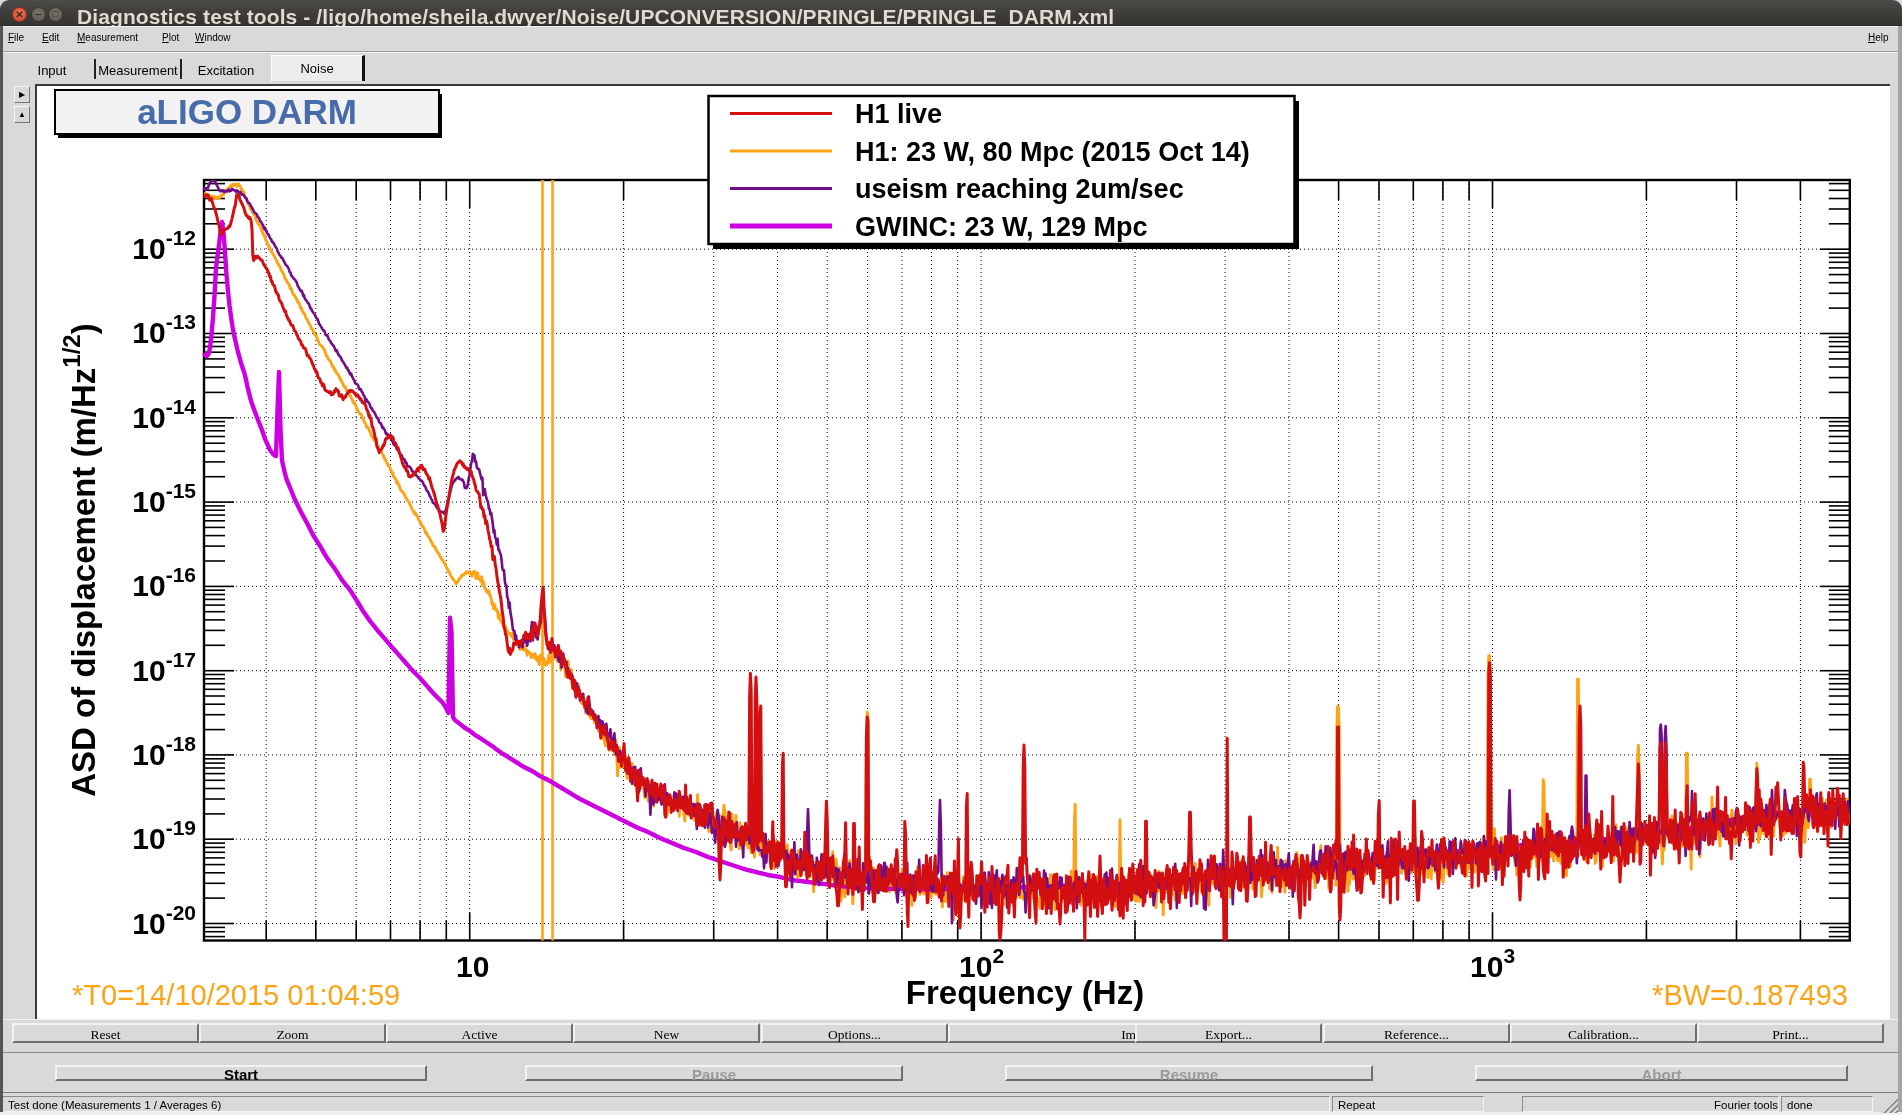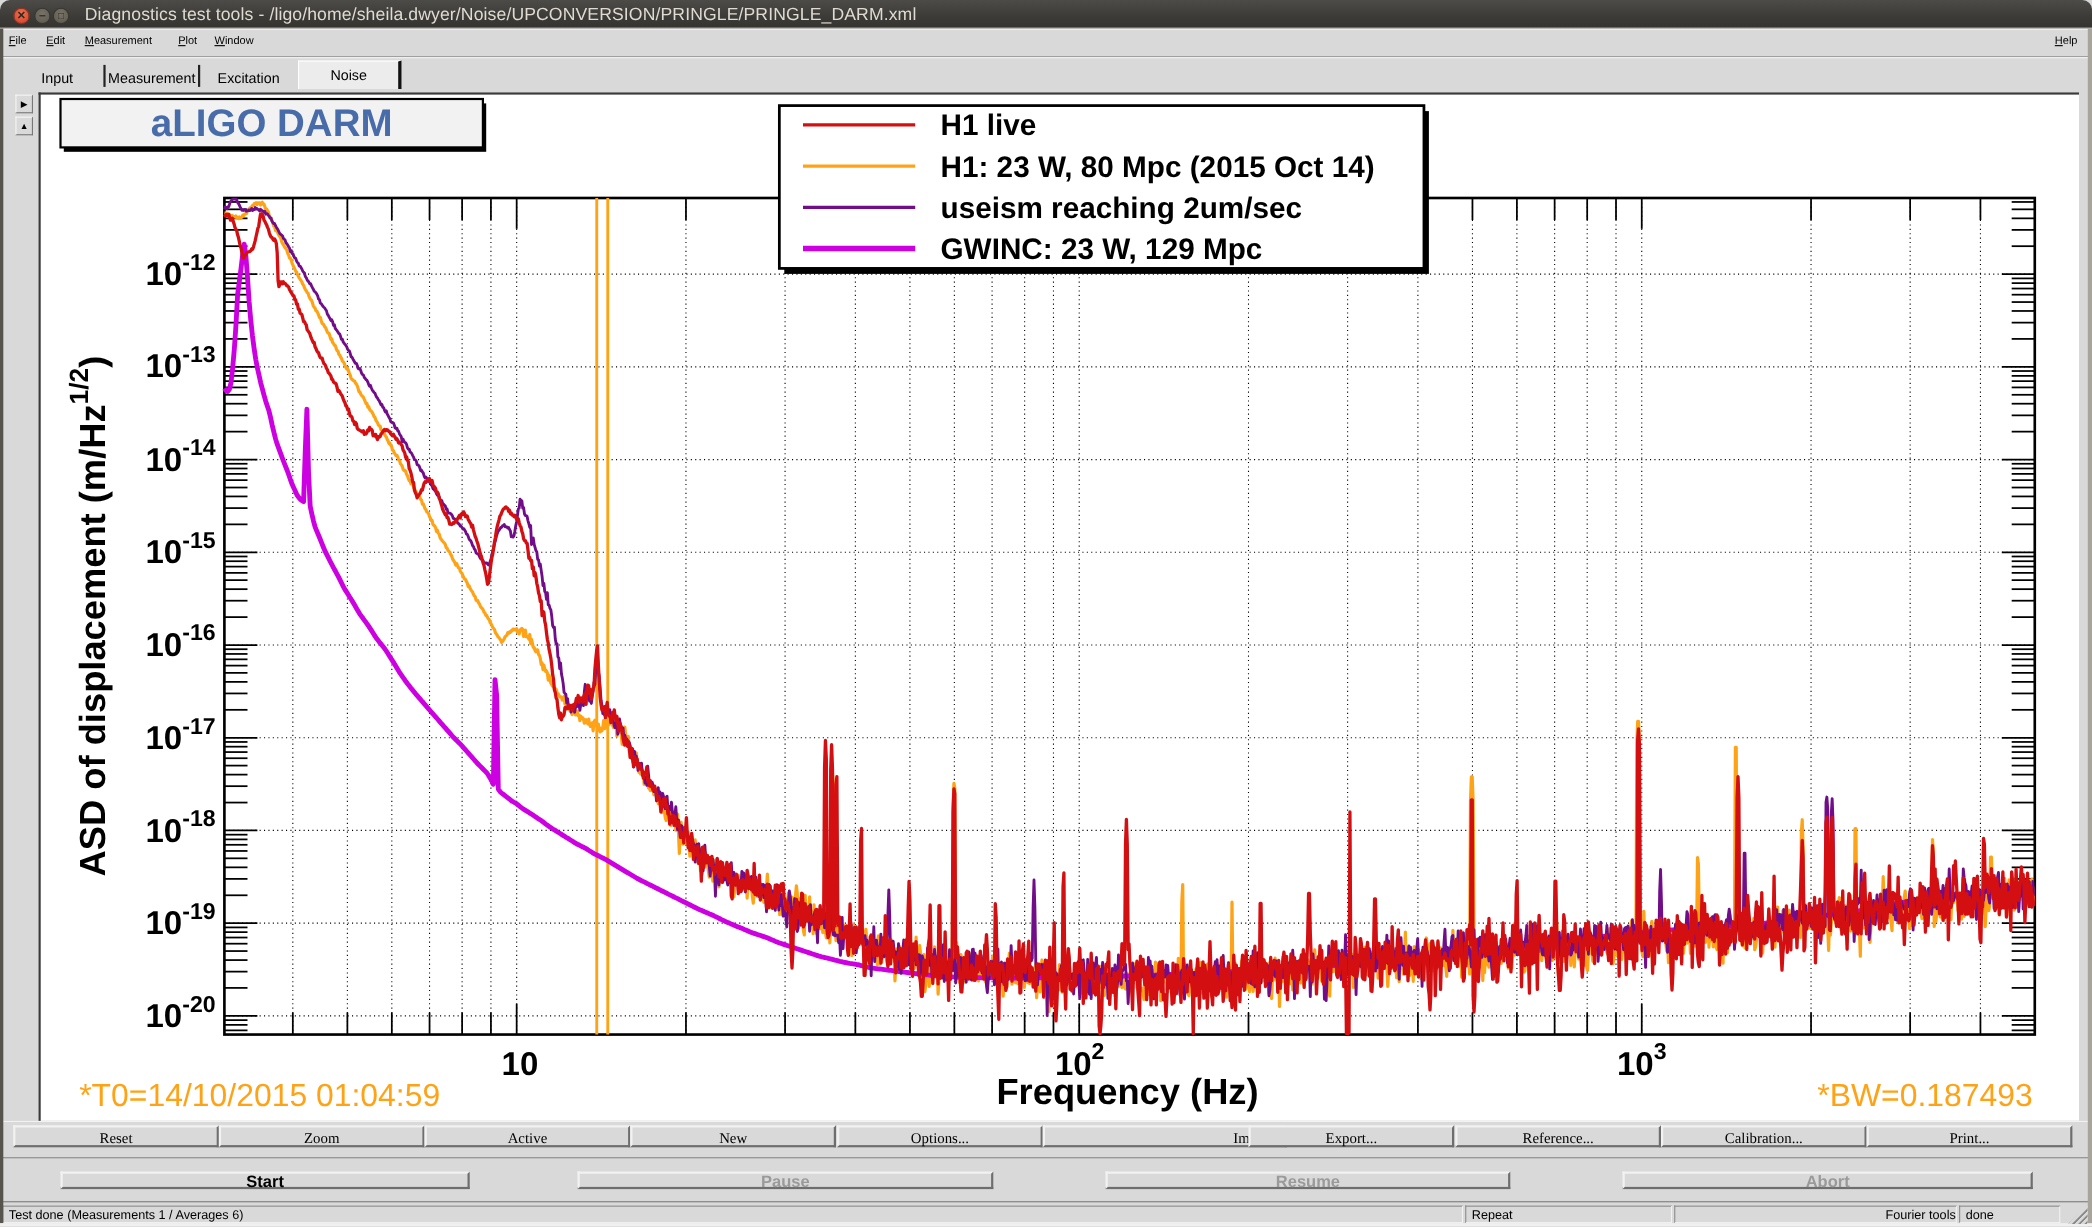--- a/index.html
+++ b/index.html
@@ -1,17 +1,17 @@
 <!DOCTYPE html>
 <html><head><meta charset="utf-8"><style>
 *{margin:0;padding:0;box-sizing:border-box;}
 html,body{width:1902px;height:1115px;background:#8d8d8d;font-family:"Liberation Sans",sans-serif;overflow:hidden;}
 #win{position:absolute;left:0;top:0;width:1902px;height:1115px;background:#d9d9d9;}
 #titlebar{position:absolute;left:0;top:0;width:100%;height:26px;background:linear-gradient(#4d4b47,#3c3b37 60%,#353430);border-radius:9px 9px 0 0;border-bottom:1px solid #282723;}
-#titlebar .t{position:absolute;left:77px;top:4.5px;font-size:16px;font-weight:normal;color:#dfdbd2;letter-spacing:0.1px;}
+#titlebar .t{position:absolute;left:77px;top:4.5px;font-size:21px;font-weight:bold;color:#dfdbd2;letter-spacing:0.1px;}
 .wbtn{position:absolute;top:7px;width:15px;height:15px;border-radius:50%;}
 #bclose{left:12px;background:radial-gradient(circle at 50% 35%,#ef7450,#e2543a 55%,#cc4227);border:1px solid #8e3520;}
 #bmin,#bmax{background:radial-gradient(circle at 50% 35%,#787268,#676359 60%,#575349);border:1px solid #3a382f;}
 #bmin{left:31px;}#bmax{left:48px;}
 .wg{position:absolute;left:0;top:0;width:13px;height:13px;font-size:11px;line-height:13px;text-align:center;font-weight:bold;color:#2e2b25;}
 #menubar{position:absolute;left:0;top:26px;width:100%;height:26px;background:#d9d9d9;border-bottom:1px solid #9a9a9a;box-shadow:inset 0 1px 0 #f4f4f4;}
 .mi{position:absolute;top:6px;font-size:10px;color:#000;}
 .mi u{text-decoration:underline;}
 #tabbar{position:absolute;left:0;top:52px;width:100%;height:28px;background:#d9d9d9;border-top:1px solid #f4f4f4;}
 .tab{position:absolute;top:6px;height:22px;font-size:13px;text-align:center;color:#000;padding-top:4px;}
@@ -376,20 +376,20 @@
       <div class="b1" style="left:1697px;width:187px;text-align:center;">Print...</div>
     </div>
 <div id="row2">
 <div class="b2" style="left:55px;width:372px;color:#000;">Start</div>
 <div class="b2" style="left:525px;width:378px;color:#9a9a9a;">Pause</div>
 <div class="b2" style="left:1005px;width:368px;color:#9a9a9a;">Resume</div>
 <div class="b2" style="left:1475px;width:373px;color:#9a9a9a;">Abort</div>
 </div>
 <div id="statusbar">
 <div class="sf" style="left:2px;width:1328px;">Test done (Measurements 1 / Averages 6)</div>
-<div class="sf" style="left:1332px;width:188px;">Repeat</div>
+<div class="sf" style="left:1332px;width:152px;">Repeat</div>
 <div class="sf" style="left:1522px;width:257px;text-align:right;">Fourier tools</div>
 <div class="sf" style="left:1781px;width:92px;">done</div>
 </div>
 <div style="position:absolute;left:0;top:26px;width:3px;height:1086px;background:#57544e;"></div>
 <div style="position:absolute;right:0;top:26px;width:4px;height:1089px;background:#a8a49c;"></div>
 <div style="position:absolute;left:0;bottom:0;width:100%;height:3px;background:#f0f0f0;"></div>
 <div style="position:absolute;left:1880px;top:1096px;width:18px;height:17px;background:repeating-linear-gradient(135deg,#d9d9d9 0,#d9d9d9 2px,#8a8a8a 2.6px,#8a8a8a 4px);clip-path:polygon(100% 0,0 100%,100% 100%);"></div>
 </div>
 </body></html>

